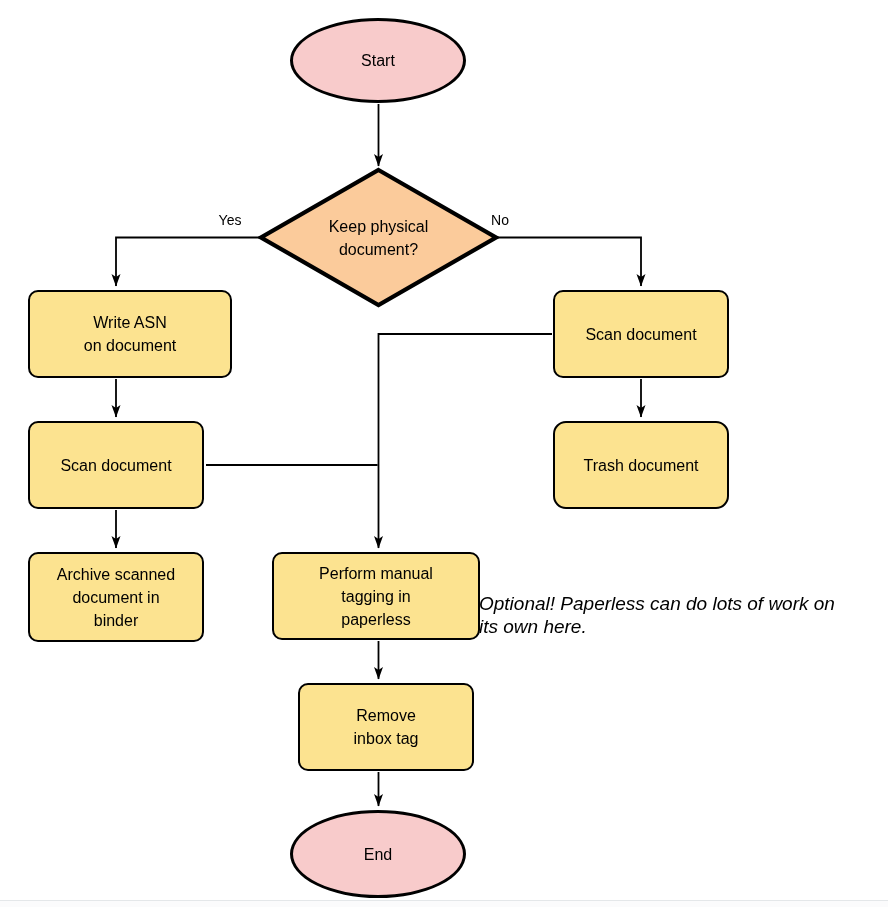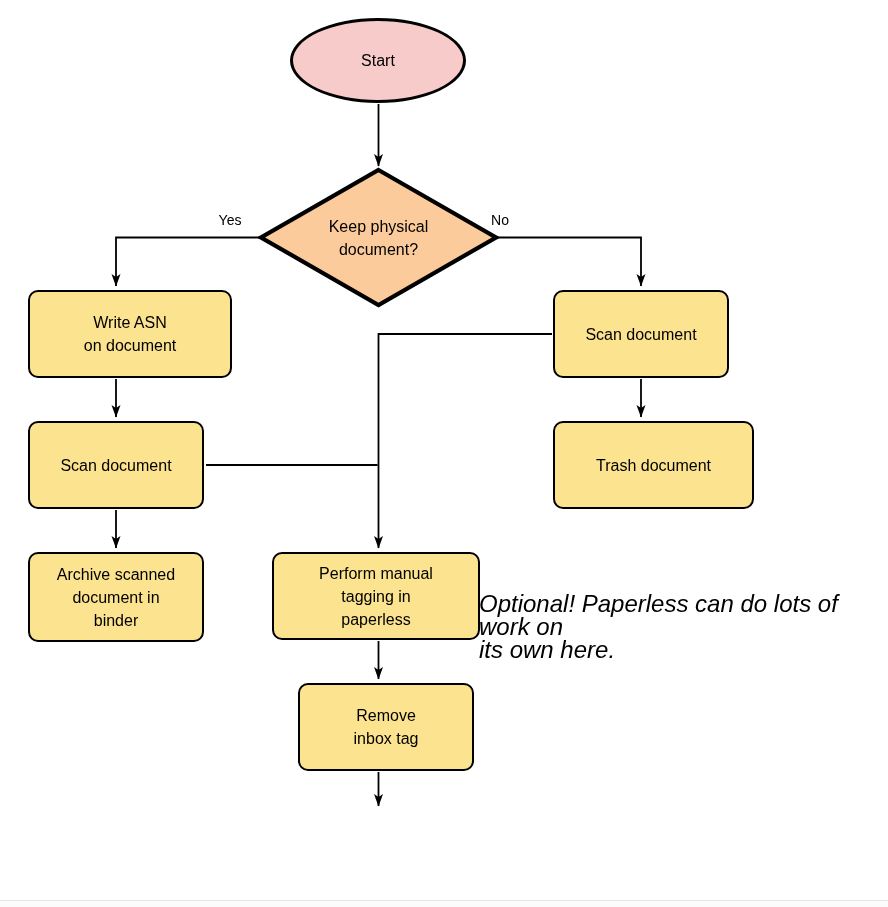--- a/index.html
+++ b/index.html
@@ -39,34 +39,34 @@
   .decision .poly{fill:var(--decision-fill);stroke:var(--stroke);stroke-width:4.2px;stroke-linejoin:miter;}
   .decision .node-label{position:relative;z-index:1;}
 
   
   #node-start            {left:290px;top:18px; width:176px;height:85px;}
   #node-decision         {left:258px;top:167px;width:241px;height:141px;text-align:center;}
   #node-write-asn        {left:28px; top:290px;width:204px;height:88px;}
   #node-scan-left        {left:28px; top:421px;width:176px;height:88px;}
   #node-archive          {left:28px; top:552px;width:176px;height:90px;justify-content:center;}
   #node-scan-right       {left:553px;top:290px;width:176px;height:88px;}
-  #node-trash            {left:553px;top:421px;width:201px;height:88px;}
+  #node-trash            {left:553px;top:421px;width:176px;height:88px;border-radius:13px;}
   #node-tagging          {left:272px;top:552px;width:208px;height:88px;}
   #node-remove-inbox     {left:298px;top:683px;width:176px;height:88px;}
   #node-end              {left:290px;top:810px;width:176px;height:88px;}
 
   .edge-label{
     position:absolute;font-size:14px;line-height:22px;text-align:center;
   }
   #label-yes{left:202px;top:209px;width:56px;}
   #label-no {left:472px;top:209px;width:56px;}
 
   .annotation{
     position:absolute;left:479px;top:592px;width:410px;
-    font-size:24px;line-height:23px;font-style:italic;white-space:pre-line;
+    font-size:19px;line-height:23px;font-style:italic;white-space:pre-line;
   }
 
   .bottom-divider{
     position:absolute;left:0;top:900px;width:888px;height:7px;
     border-top:1px solid #e4e7e9;background:#fbfbfc;
   }
 </style>
 </head>
 <body>
 
@@ -129,20 +129,23 @@
     <span class="node-label">Perform manual
 tagging in
 paperless</span>
   </div>
 
   <div id="node-remove-inbox" class="node process">
     <span class="node-label">Remove
 inbox tag</span>
   </div>
 
+  <div id="node-end" class="node terminal">
+    <span class="node-label">End</span>
+  </div>
 
   <div id="label-yes" class="edge-label">Yes</div>
   <div id="label-no" class="edge-label">No</div>
 
   <div class="annotation">Optional! Paperless can do lots of work on
 its own here.</div>
 
   <div class="bottom-divider"></div>
 </div>
 

